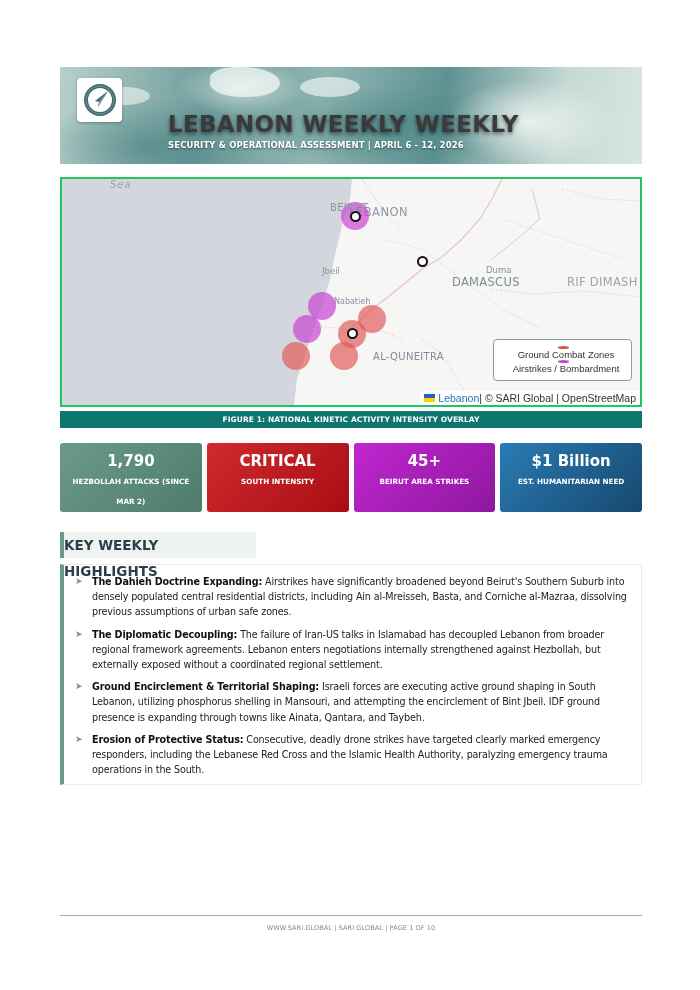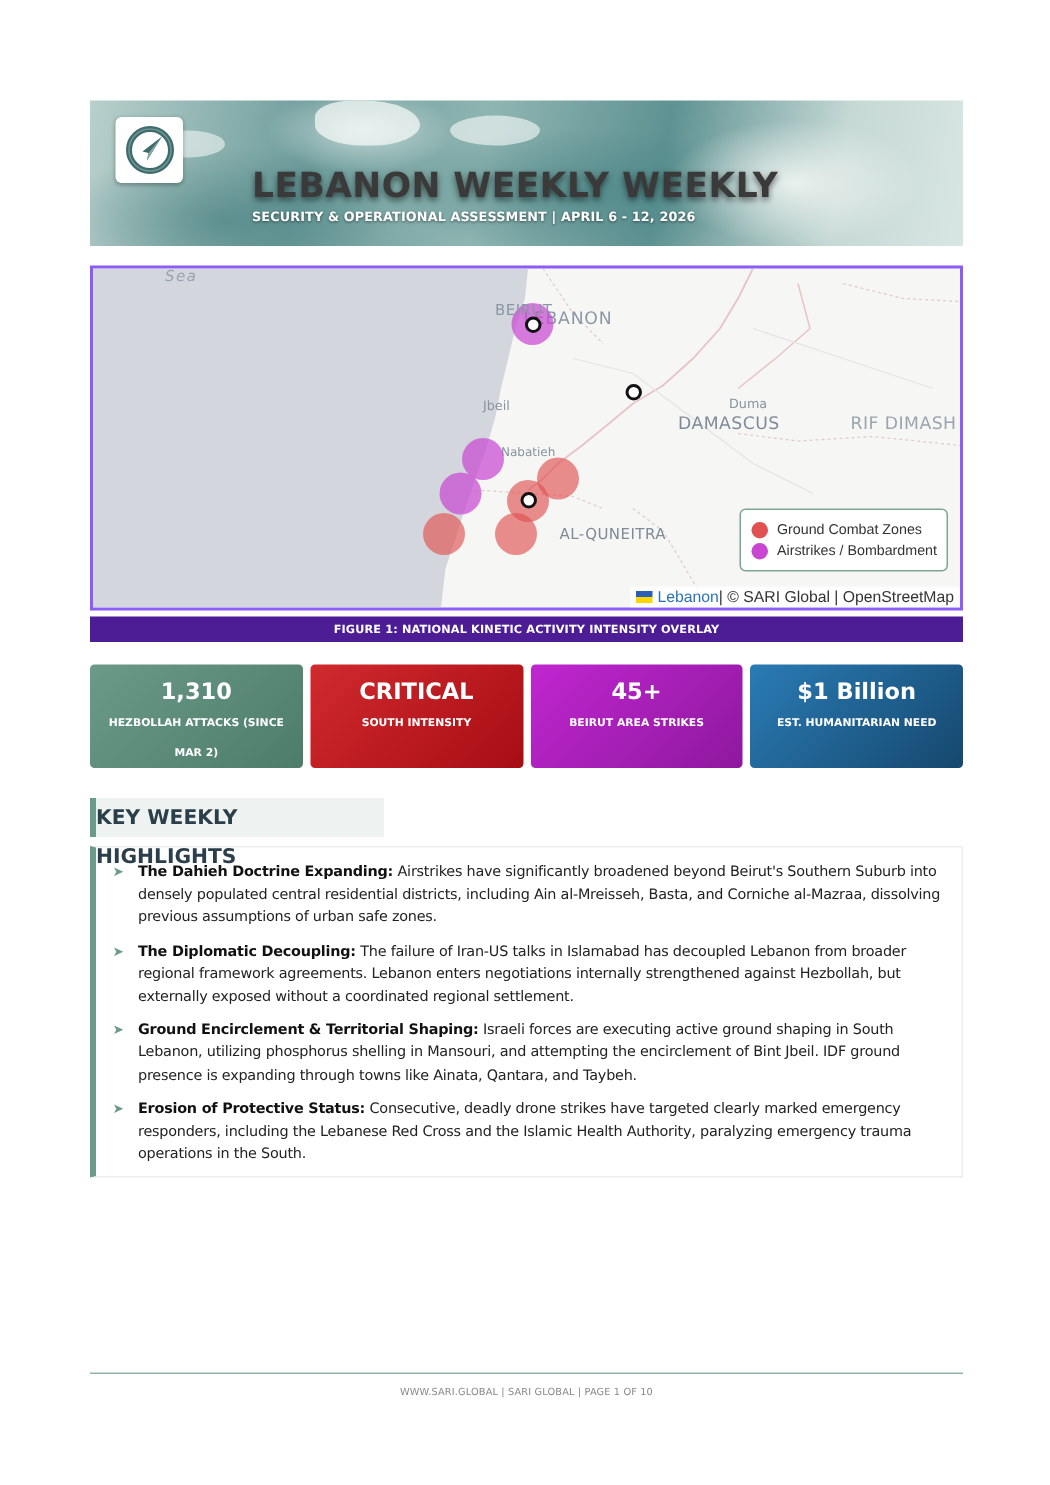--- a/index.html
+++ b/index.html
@@ -32,21 +32,21 @@
   }
   .banner-sub {
     position: absolute; left: 108px; top: 73px; font-family: "DejaVu Sans", sans-serif;
     font-weight: bold; font-size: 8.5px; color: #ffffff; text-shadow: 0 1px 2px rgba(0,0,0,0.5);
     letter-spacing: 0.1px;
   }
 
   
   .map {
     position: absolute; left: 60px; top: 177px; width: 582px; height: 230px;
-    border: 2px solid #8b5cf6; background: #f6f6f5; overflow: hidden;
+    border: 2px solid #22c55e; background: #f6f6f5; overflow: hidden;
   }
   .map svg.base { position: absolute; left: 0; top: 0; }
   .map-label { position: absolute; font-family: "DejaVu Sans", sans-serif; color: #8a97a5; white-space: nowrap; }
   .lbl-sea { left: 48px; top: 0px; font-size: 10px; font-style: italic; color: #9aa4ae; letter-spacing: 1px; }
   .lbl-beirut { left: 268px; top: 23px; font-size: 10px; letter-spacing: 0.3px; }
   .lbl-lebanon { left: 287px; top: 26px; font-size: 11.5px; letter-spacing: 0.5px; }
   .lbl-sidon { left: 260px; top: 87px; font-size: 8.5px; color: #8793a0; }
   .lbl-duma { left: 424px; top: 86px; font-size: 8.5px; color: #8793a0; }
   .lbl-damascus { left: 390px; top: 96px; font-size: 11.5px; letter-spacing: 0.3px; color: #7e8b98; }
   .lbl-rif { left: 505px; top: 96px; font-size: 11.5px; letter-spacing: 0.3px; color: #9aa5b0; }
@@ -56,33 +56,33 @@
   .marker { position: absolute; border-radius: 50%; }
   .marker.red { background: rgba(224, 82, 82, 0.65); }
   .marker.purple { background: rgba(200, 70, 210, 0.7); }
   .pin { position: absolute; width: 11px; height: 11px; border-radius: 50%; background: #fff; border: 2.5px solid #111; }
 
   .legend {
     position: absolute; left: 431px; top: 160px; width: 139px; height: 42px;
     background: #fff; border: 1.5px solid #7fa595; border-radius: 4px;
     padding: 6px 0 0 7px; font-family: "Liberation Sans", sans-serif; font-size: 9.5px; color: #333;
   }
-  .legend-row { display: flex; align-items: center; height: 14px; }
+  .legend-row { display: flex; align-items: center; height: 14px; flex-direction: column; }
   .legend-dot { width: 11px; height: 11px; border-radius: 50%; margin-right: 6px; }
   .attribution {
     position: absolute; right: 0; bottom: 0; background: rgba(255,255,255,0.85);
     padding: 1px 4px; font-family: "Liberation Sans", sans-serif; font-size: 10.5px; color: #333;
     display: flex; align-items: center;
   }
   .attribution .flag { display: inline-block; width: 11px; height: 8px; margin-right: 3px; background: linear-gradient(#2a5fb5 50%, #ffd500 50%); }
   .attribution .leaflet { color: #2b73b8; }
 
   .fig-caption {
     position: absolute; left: 60px; top: 411px; width: 582px; height: 17px;
-    background: #4c1d95; color: #fff; font-family: "DejaVu Sans", sans-serif;
+    background: #0f766e; color: #fff; font-family: "DejaVu Sans", sans-serif;
     font-weight: bold; font-size: 7.5px; text-align: center; line-height: 17px; letter-spacing: 0.1px;
   }
 
   
   .stats { position: absolute; left: 60px; top: 443px; width: 582px; height: 69px; display: flex; gap: 5px; }
   .stat {
     flex: 1; border-radius: 3px; color: #fff; text-align: center; padding-top: 9px;
   }
   .stat-value { font-family: "DejaVu Sans", sans-serif; font-weight: bold; font-size: 15px; line-height: 18px; }
   .stat-label { font-family: "DejaVu Sans", sans-serif; font-weight: bold; font-size: 7.2px; line-height: 20px; margin-top: 2px; padding: 0 10px; }
@@ -180,21 +180,21 @@
     <span class="flag"></span>
     <span class="leaflet">Lebanon</span>
     <span> | © SARI Global | OpenStreetMap</span>
   </div>
 </div>
 
 <div class="fig-caption">FIGURE 1: NATIONAL KINETIC ACTIVITY INTENSITY OVERLAY</div>
 
 <div class="stats">
   <div class="stat" style="background:linear-gradient(135deg,#6b9a88,#4d7c6b);">
-    <div class="stat-value">1,310</div>
+    <div class="stat-value">1,790</div>
     <div class="stat-label">HEZBOLLAH ATTACKS (SINCE MAR 2)</div>
   </div>
   <div class="stat" style="background:linear-gradient(135deg,#d02a2e,#a80d14);">
     <div class="stat-value">CRITICAL</div>
     <div class="stat-label">SOUTH INTENSITY</div>
   </div>
   <div class="stat" style="background:linear-gradient(135deg,#c026d0,#8e189e);">
     <div class="stat-value">45+</div>
     <div class="stat-label">BEIRUT AREA STRIKES</div>
   </div>

